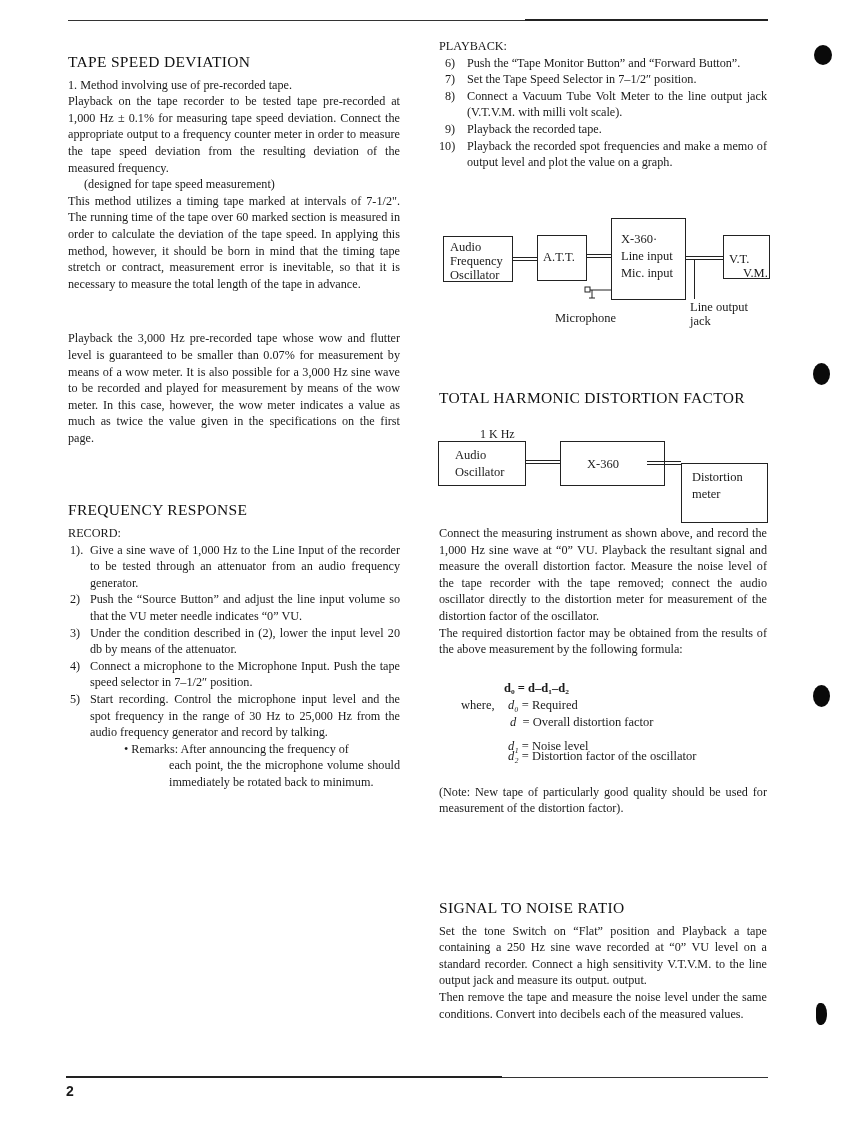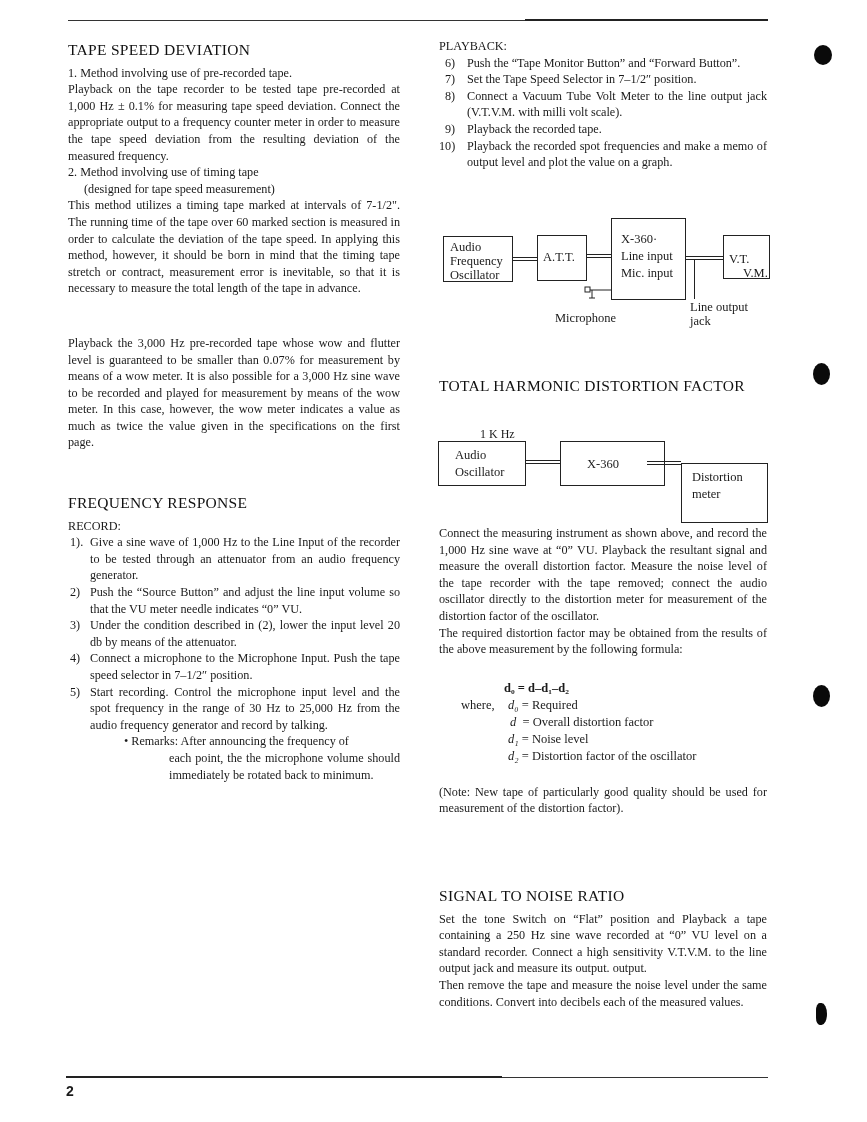--- a/index.html
+++ b/index.html
@@ -8,21 +8,21 @@
       font-family: "Liberation Serif", "DejaVu Serif", serif;
       color: #1a1a1a;
     }
     .rule { position: absolute; height: 1px; background: #333; }
     .rule.thick { height: 2px; background: #222; }
     .col { position: absolute; font-size: 12.2px; line-height: 16.6px; }
     .col.left { left: 68px; top: 38px; width: 332px; }
     .col.right { left: 439px; top: 38px; width: 328px; }
     h2 {
       font-family: "Liberation Serif", serif; font-weight: normal;
-      font-size: 15.5px; letter-spacing: 0.3px; margin: 4px 0 6px 0; color: #111;
+      font-size: 15.5px; letter-spacing: 0.3px; margin: 16px 0 6px 0; color: #111;
     }
     p { margin: 0; text-align: justify; }
     .sub { margin: 0; }
     .indent { padding-left: 16px; }
     ol.steps { list-style: none; margin: 0; padding: 0; }
     ol.steps li { position: relative; padding-left: 22px; text-align: justify; }
     ol.steps li .num { position: absolute; left: 2px; top: 0; }
     ol.steps.right li { padding-left: 28px; }
     ol.steps.right li .num { left: 6px; }
     ol.steps.right li .num.wide { left: 0; }
@@ -46,21 +46,20 @@
 
 <div class="rule" style="left:68px; top:20px; width:700px;"></div>
 <div class="rule thick" style="left:525px; top:19px; width:243px;"></div>
 
 <div class="col left">
 
   <section>
     <h2>TAPE SPEED DEVIATION</h2>
     <p class="sub">1. Method involving use of pre-recorded tape.</p>
     <p>Playback on the tape recorder to be tested tape pre-recorded at 1,000 Hz ± 0.1% for measuring tape speed deviation. Connect the appropriate output to a frequency counter meter in order to measure the tape speed deviation from the resulting deviation of the measured frequency.</p>
-    <p class="sub">2. Method involving use of timing tape</p>
     <p class="sub indent">(designed for tape speed measurement)</p>
     <p>This method utilizes a timing tape marked at intervals of 7-1/2". The running time of the tape over 60 marked section is measured in order to calculate the deviation of the tape speed. In applying this method, however, it should be born in mind that the timing tape stretch or contract, measurement error is inevitable, so that it is necessary to measure the total length of the tape in advance.</p>
   </section>
 
   <div style="height:38px"></div>
 
   <section>
     <p>Playback the 3,000 Hz pre-recorded tape whose wow and flutter level is guaranteed to be smaller than 0.07% for measurement by means of a wow meter. It is also possible for a 3,000 Hz sine wave to be recorded and played for measurement by means of the wow meter. In this case, however, the wow meter indicates a value as much as twice the value given in the specifications on the first page.</p>
   </section>
 
@@ -156,21 +155,21 @@
 
 <div class="col right" style="top:525px;">
   <p>Connect the measuring instrument as shown above, and record the 1,000 Hz sine wave at “0” VU. Playback the resultant signal and measure the overall distortion factor. Measure the noise level of the tape recorder with the tape removed; connect the audio oscillator directly to the distortion meter for measurement of the distortion factor of the oscillator.</p>
   <p>The required distortion factor may be obtained from the results of the above measurement by the following formula:</p>
 
   <div class="formula" style="margin-top:22px;">
     <div class="row bold" style="left:65px; top:0;">d₀ = d–d₁–d₂</div>
     <div class="row" style="left:22px; top:17px;">where,</div>
     <div class="row" style="left:69px; top:17px;"><span class="sym">d₀</span> <span>= Required</span></div>
     <div class="row" style="left:71px; top:34px;"><span class="sym">d</span>&nbsp; <span>= Overall distortion factor</span></div>
-    <div class="row" style="left:69px; top:51px;"><span class="sym">d₁</span> <span>= Noise level</span></div>
+    <div class="row" style="left:69px; top:58px;"><span class="sym">d₁</span> <span>= Noise level</span></div>
     <div class="row" style="left:69px; top:68px;"><span class="sym">d₂</span> <span>= Distortion factor of the oscillator</span></div>
   </div>
 
   <p style="margin-top:14px;">(Note: New tape of particularly good quality should be used for measurement of the distortion factor).</p>
 </div>
 
 <div class="col right" style="top:884px;">
   <h2>SIGNAL TO NOISE RATIO</h2>
   <p>Set the tone Switch on “Flat” position and Playback a tape containing a 250 Hz sine wave recorded at “0” VU level on a standard recorder. Connect a high sensitivity V.T.V.M. to the line output jack and measure its output. output.</p>
   <p>Then remove the tape and measure the noise level under the same conditions. Convert into decibels each of the measured values.</p>

